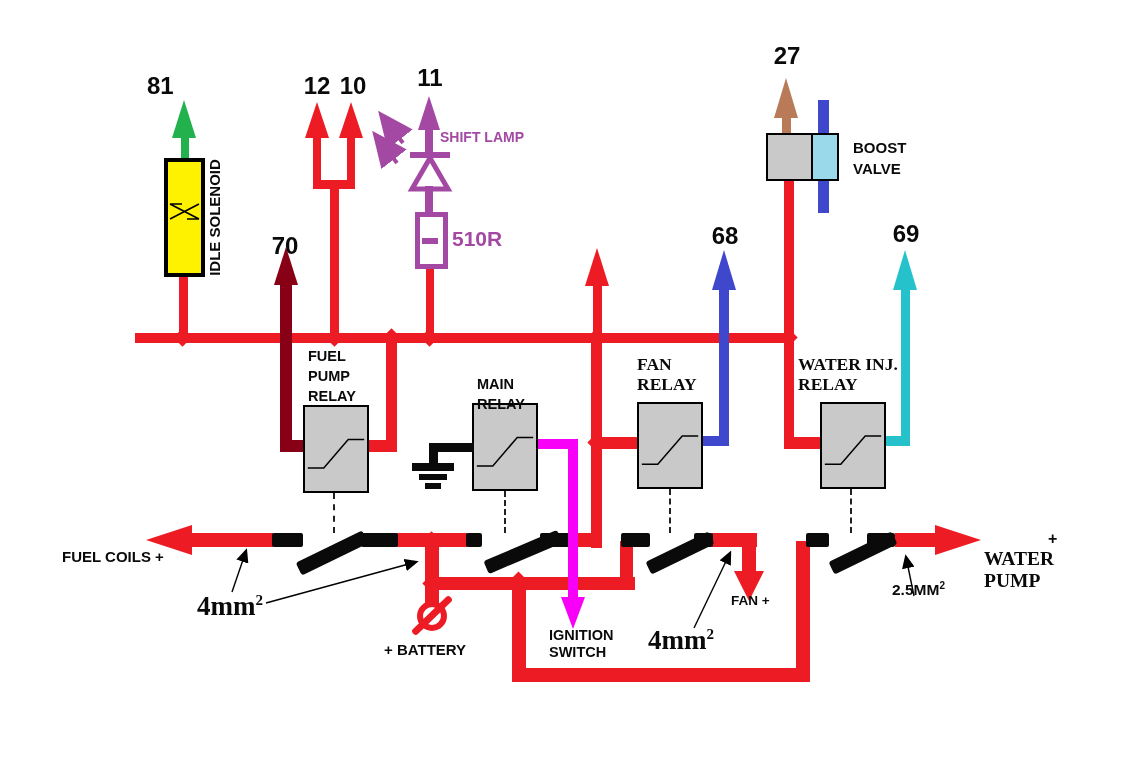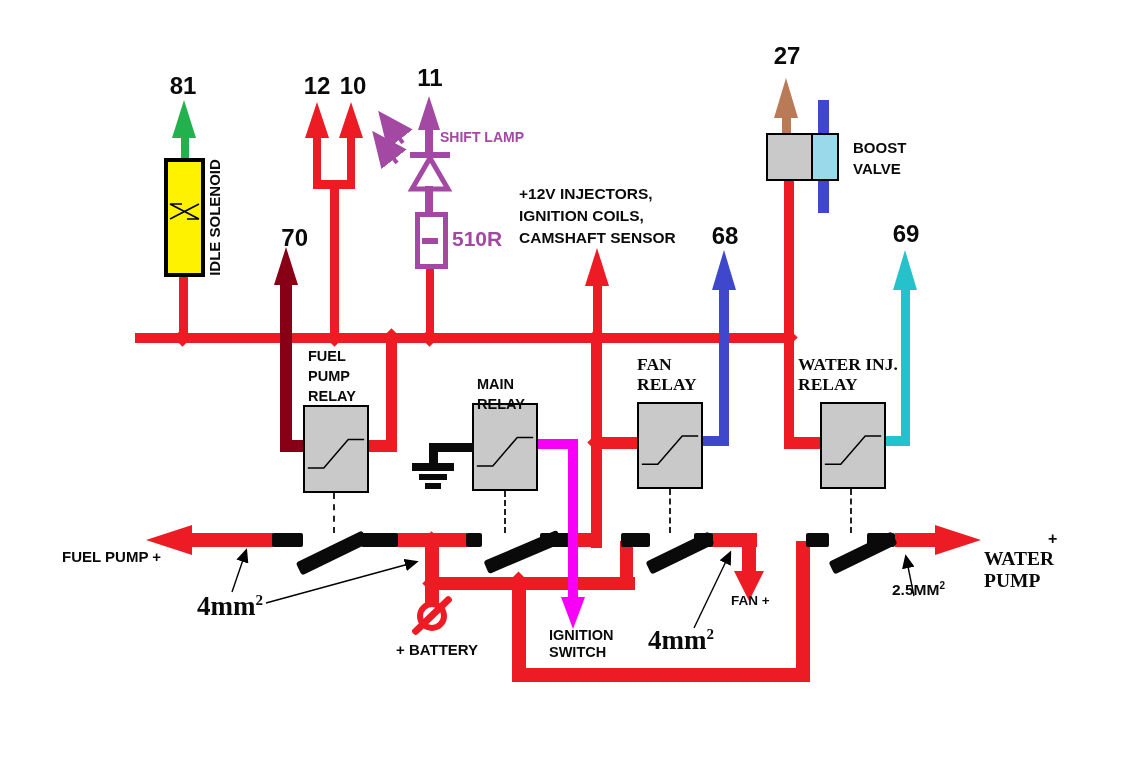--- a/index.html
+++ b/index.html
@@ -181,38 +181,33 @@
       <marker id="kah" markerWidth="10" markerHeight="9" refX="8" refY="4.5" orient="auto">
           <path d="M0,0 L10,4.5 L0,9 Z" fill="#000"></path>
         </marker>
     </defs>
     <line x1="232" y1="592" x2="246" y2="551" stroke="#000" stroke-width="1.4" marker-end="url(#kah)"></line>
     <line x1="266" y1="603" x2="416" y2="562" stroke="#000" stroke-width="1.4" marker-end="url(#kah)"></line>
     <line x1="694" y1="628" x2="730" y2="553" stroke="#000" stroke-width="1.4" marker-end="url(#kah)"></line>
     <line x1="914" y1="596" x2="906" y2="557" stroke="#000" stroke-width="1.4" marker-end="url(#kah)"></line>
   </svg>
 
-  <div class="lbl" style="left:160px;top:72px;width:46px;text-align:center;font-size:24px">81</div>
+  <div class="lbl" style="left:147px;top:72px;width:46px;text-align:left;font-size:24px">81</div>
   <div class="lbl" style="left:296px;top:72px;width:42px;text-align:center;font-size:24px">12</div>
   <div class="lbl" style="left:332px;top:72px;width:42px;text-align:center;font-size:24px">10</div>
   <div class="lbl" style="left:408px;top:64px;width:44px;text-align:center;font-size:24px">11</div>
-  <div class="lbl" style="left:262px;top:224px;width:46px;text-align:right;font-size:24px">70</div>
+  <div class="lbl" style="left:262px;top:232px;width:46px;text-align:center;font-size:24px">70</div>
   <div class="lbl" style="left:764px;top:42px;width:46px;text-align:center;font-size:24px">27</div>
   <div class="lbl" style="left:702px;top:222px;width:46px;text-align:center;font-size:24px">68</div>
   <div class="lbl" style="left:884px;top:220px;width:44px;text-align:center;font-size:24px">69</div>
 
   <div class="lbl" style="left:150px;top:209px;width:128px;text-align:center;font-size:15px;transform:rotate(-90deg)">IDLE SOLENOID</div>
   <div class="lbl" style="left:440px;top:129px;font-size:14px;color:#A349A4">SHIFT LAMP</div>
   <div class="lbl" style="left:452px;top:227px;font-size:21px;color:#A349A4">510R</div>
 
-  <div class="lbl" style="left:519px;top:183px;font-size:15.5px;line-height:22px">
-    <div>+12V INJECTORS,</div>
-    <div>IGNITION COILS,</div>
-    <div>CAMSHAFT SENSOR</div>
-  </div>
 
   <div class="lbl" style="left:853px;top:137px;font-size:15px;line-height:21px">
     <div>BOOST</div>
     <div>VALVE</div>
   </div>
 
   <div class="lbl" style="left:308px;top:346px;font-size:14.5px;line-height:20px">
     <div>FUEL</div>
     <div>PUMP</div>
     <div>RELAY</div>
@@ -223,22 +218,22 @@
   </div>
   <div class="lbl serif" style="left:637px;top:354px;font-size:17.5px;line-height:20px">
     <div>FAN</div>
     <div>RELAY</div>
   </div>
   <div class="lbl serif" style="left:798px;top:354px;font-size:17.5px;line-height:20px">
     <div>WATER INJ.</div>
     <div>RELAY</div>
   </div>
 
-  <div class="lbl" style="left:62px;top:548px;font-size:15px">FUEL PUMP +</div>
-  <div class="lbl" style="left:396px;top:641px;font-size:15px">+ BATTERY</div>
+  <div class="lbl" style="left:62px;top:548px;font-size:15px">FUEL COILS +</div>
+  <div class="lbl" style="left:384px;top:641px;font-size:15px">+ BATTERY</div>
   <div class="lbl" style="left:549px;top:627px;font-size:14.5px;line-height:17px">
     <div>IGNITION</div>
     <div>SWITCH</div>
   </div>
   <div class="lbl" style="left:731px;top:593px;font-size:13.5px">FAN +</div>
   <div class="lbl serif" style="left:984px;top:548px;font-size:19.5px;line-height:22px">
     <div>WATER</div>
     <div>PUMP</div>
   </div>
   <div class="lbl" style="left:1048px;top:530px;font-size:16px">+</div>

